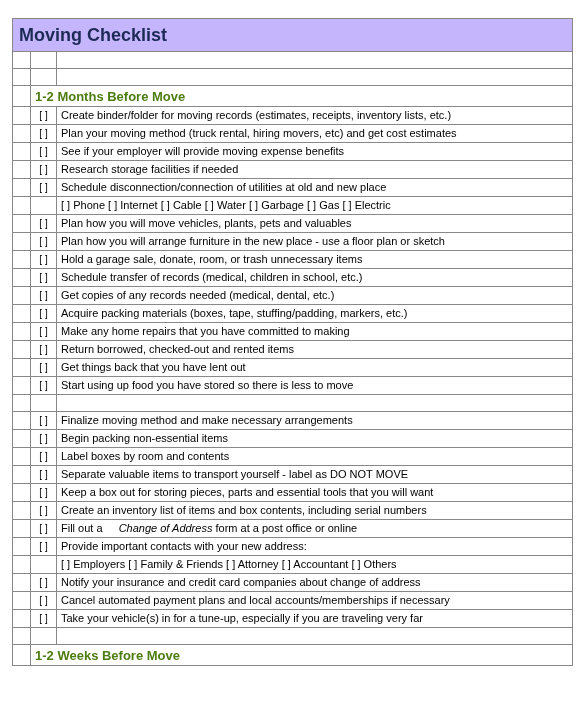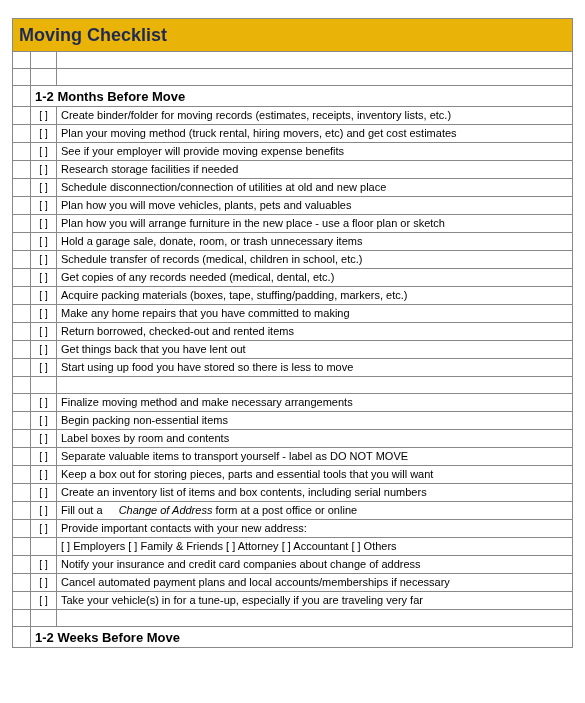--- a/index.html
+++ b/index.html
@@ -26,34 +26,34 @@
     padding: 0;
     vertical-align: middle;
     height: 17px;
     line-height: 15px;
     font-size: 11px;
   }
   col.c1 { width: 18px; }
   col.c2 { width: 26px; }
   col.c3 { width: auto; }
   .title-row td {
-    background: #eab308;
+    background: #c4b5fd;
     font-weight: bold;
     font-size: 18px;
     color: #1e2a56;
     height: 26px;
     padding: 3px 6px;
   }
   .blank-row td {
     height: 16px;
   }
   .section-row td {
     font-weight: bold;
     font-size: 13px;
-    color: #000000;
+    color: #4d7c0f;
     padding: 1px 4px;
     height: 18px;
   }
   .cb {
     text-align: center;
     font-size: 10px;
   }
   .txt {
     padding: 0 4px;
     overflow: hidden;
@@ -113,20 +113,25 @@
           <td class="cb">[   ]</td>
           <td class="txt">Research storage facilities if needed</td>
         </tr>
         <tr>
           <td></td>
           <td class="cb">[   ]</td>
           <td class="txt">Schedule disconnection/connection of utilities at old and new place</td>
         </tr>
         <tr>
           <td></td>
+          <td></td>
+          <td class="sub">[   ] Phone   [   ] Internet   [   ] Cable   [   ] Water   [   ] Garbage   [   ] Gas   [   ] Electric</td>
+        </tr>
+        <tr>
+          <td></td>
           <td class="cb">[   ]</td>
           <td class="txt">Plan how you will move vehicles, plants, pets and valuables</td>
         </tr>
         <tr>
           <td></td>
           <td class="cb">[   ]</td>
           <td class="txt">Plan how you will arrange furniture in the new place - use a floor plan or sketch</td>
         </tr>
         <tr>
           <td></td>

